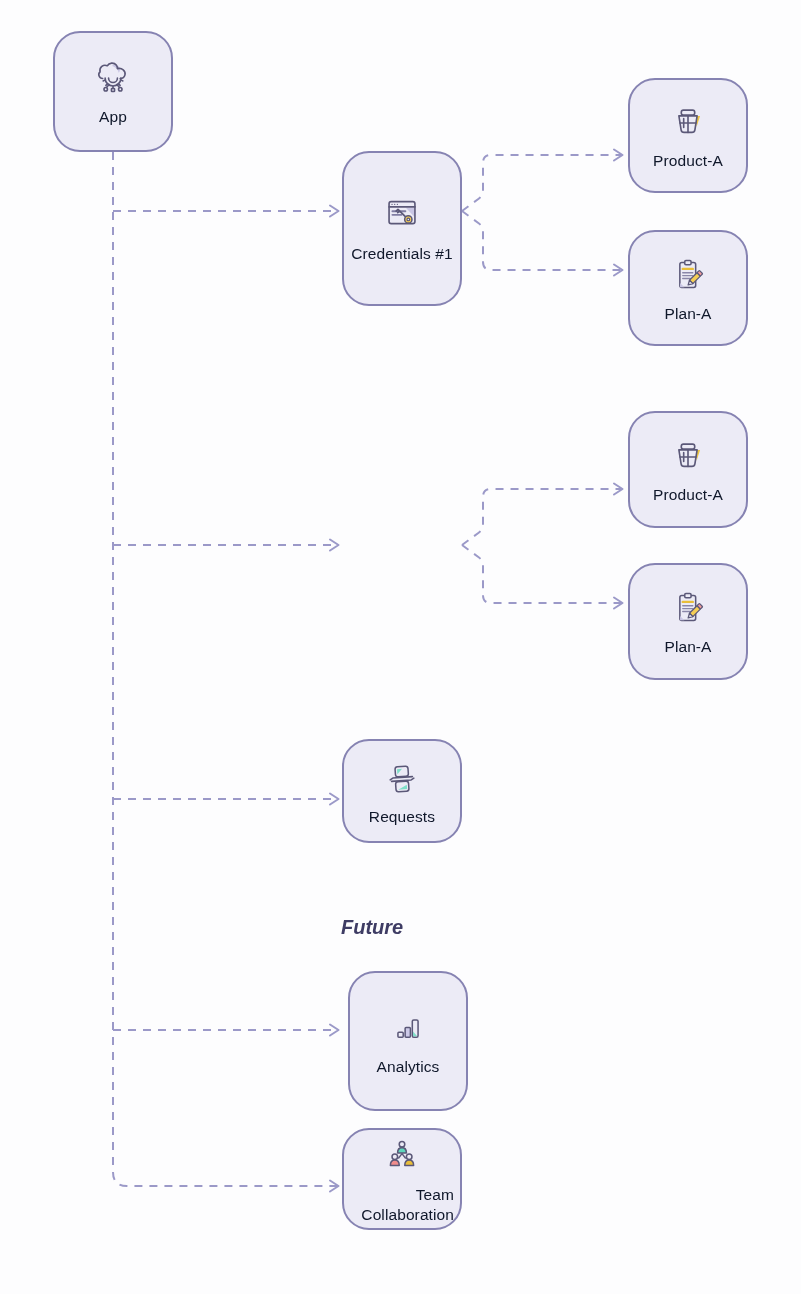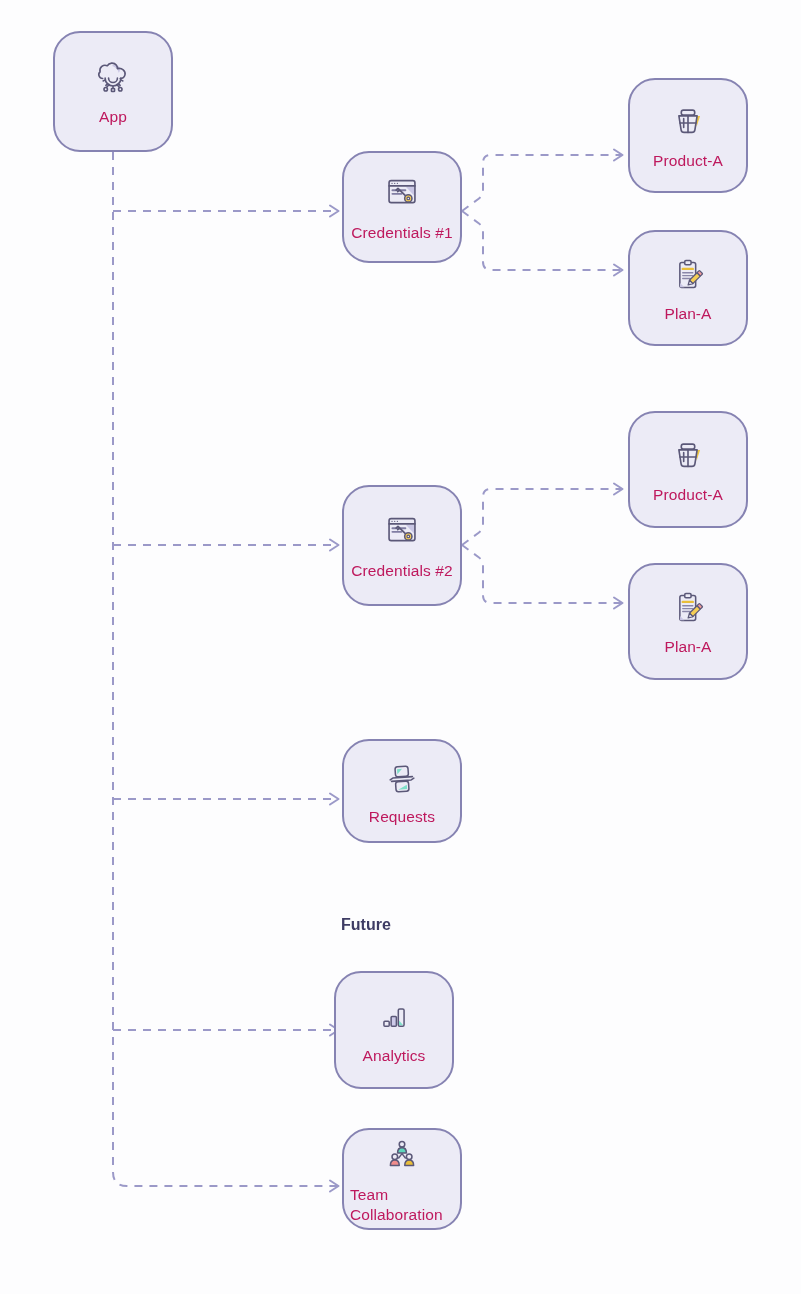--- a/index.html
+++ b/index.html
@@ -16,26 +16,26 @@
     width:120px;box-sizing:border-box;
     background:#ECEBF6;
     border:2px solid #8683B2;
     border-radius:27px;
     display:flex;flex-direction:column;align-items:center;justify-content:center;
     gap:5px;padding:6px 6px;
     cursor:default;
   }
   .node .icon{display:block;line-height:0;}
   .node .label{
-    font-size:15.5px;color:#be185d;text-align:left;line-height:1.28;
+    font-size:15.5px;color:#0f172a;text-align:right;line-height:1.28;
     letter-spacing:.1px;
   }
   .future{
     position:absolute;z-index:2;left:341px;top:916px;
-    font-size:16px;font-weight:bold;color:#3E3C64;
+    font-size:20px;font-style:italic;font-weight:bold;color:#3E3C64;
   }
 </style>
 </head>
 <body>
 
 <div class="canvas">
 
   <svg class="edges" width="801" height="1294" viewBox="0 0 801 1294">
     <defs>
       <marker id="arrow" viewBox="-11 -8 13 16" refX="-0.5" refY="0" markerWidth="13" markerHeight="16" orient="auto" markerUnits="userSpaceOnUse">
@@ -65,21 +65,21 @@
         <path d="M15.9 24.9l-2.2 1.1M18.3 29l-1.7 1.7M29.7 29l1.7 1.7M32.1 24.9l2.2 1.1"></path>
         <path d="M24 31.3v2.6M19.9 29.8 L17 33.1 M28.1 29.8 L31 33.1"></path>
         <rect x="22.4" y="33.9" width="3.2" height="3.2" rx="0.6" fill="#ECEBF6"></rect>
         <circle cx="16.4" cy="34.7" r="1.8" fill="#ECEBF6"></circle>
         <circle cx="31.6" cy="34.7" r="1.8" fill="#ECEBF6"></circle>
       </svg>
     </span>
     <span class="label">App</span>
   </div>
 
-  <div class="node" style="left:342px;top:151px;height:112px">
+  <div class="node" style="left:342px;top:151px;height:155px">
     <span class="icon">
       <svg width="46" height="46" viewBox="0 0 48 48" fill="none" stroke="#5B5878" stroke-width="1.7" stroke-linecap="round" stroke-linejoin="round">
         <polygon points="36.6,15.4 36.6,24.5 28,15.4" fill="#C9C6E4" stroke="none"></polygon>
         <rect x="10.5" y="9" width="27" height="23" rx="2.2"></rect>
         <path d="M10.5 14.5 H37.5"></path>
         <circle cx="13.6" cy="11.8" r="0.7" fill="#5B5878" stroke="none"></circle>
         <circle cx="16.4" cy="11.8" r="0.7" fill="#5B5878" stroke="none"></circle>
         <circle cx="19.2" cy="11.8" r="0.7" fill="#5B5878" stroke="none"></circle>
         <path d="M14 19 H27.5 M14 22.8 H23.5" stroke="#807DA3" stroke-width="2"></path>
         <path d="M27.8 24.9 L19.8 17 M21.4 18.6 l-1.9 1.9 M19.8 17 l-1.9 1.9" stroke-width="1.8"></path>
@@ -114,37 +114,20 @@
           <rect x="27" y="16.5" width="5" height="3.6" rx="0.8" fill="#F09B9B"></rect>
           <rect x="27" y="20.1" width="5" height="11" fill="#F5CE55"></rect>
           <polygon points="27,31.1 32,31.1 29.5,35.6" fill="#ECEBF6"></polygon>
           <polygon points="28.6,33.9 30.4,33.9 29.5,35.6" fill="#5B5878" stroke="none"></polygon>
         </g>
       </svg>
     </span>
     <span class="label">Plan-A</span>
   </div>
 
-  <div class="node" style="left:342px;top:485px;height:121px">
-    <span class="icon">
-      <svg width="46" height="46" viewBox="0 0 48 48" fill="none" stroke="#5B5878" stroke-width="1.7" stroke-linecap="round" stroke-linejoin="round">
-        <polygon points="36.6,15.4 36.6,24.5 28,15.4" fill="#C9C6E4" stroke="none"></polygon>
-        <rect x="10.5" y="9" width="27" height="23" rx="2.2"></rect>
-        <path d="M10.5 14.5 H37.5"></path>
-        <circle cx="13.6" cy="11.8" r="0.7" fill="#5B5878" stroke="none"></circle>
-        <circle cx="16.4" cy="11.8" r="0.7" fill="#5B5878" stroke="none"></circle>
-        <circle cx="19.2" cy="11.8" r="0.7" fill="#5B5878" stroke="none"></circle>
-        <path d="M14 19 H27.5 M14 22.8 H23.5" stroke="#807DA3" stroke-width="2"></path>
-        <path d="M27.8 24.9 L19.8 17 M21.4 18.6 l-1.9 1.9 M19.8 17 l-1.9 1.9" stroke-width="1.8"></path>
-        <circle cx="30.6" cy="27.6" r="3.8" fill="#F5CE55" stroke-width="1.6"></circle>
-        <circle cx="30.6" cy="27.6" r="1.4" fill="#ECEBF6" stroke-width="1.2"></circle>
-      </svg>
-    </span>
-    <span class="label">Credentials #2</span>
-  </div>
 
   <div class="node" style="left:628px;top:411px;height:117px">
     <span class="icon">
       <svg width="46" height="46" viewBox="0 0 48 48" fill="none" stroke="#5B5878" stroke-width="1.7" stroke-linecap="round" stroke-linejoin="round">
         <polygon points="32.3,16.8 36.6,16.8 33,28" fill="#EFC743" stroke="none"></polygon>
         <rect x="17" y="10.5" width="14" height="5.2" rx="2.2" fill="#ECEBF6"></rect>
         <path d="M14.5 16.5 h19 l-2.3 14.6 a3.2 3.2 0 0 1 -3.2 2.7 h-8 a3.2 3.2 0 0 1 -3.2 -2.7 Z" fill="#ECEBF6"></path>
         <path d="M24 16.5 V33.8 M15.6 24 H32.4 M19.5 19.5 V28.7"></path>
       </svg>
     </span>
@@ -181,21 +164,21 @@
           <polyline points="35,22.3 14.5,22.3 11.6,24"></polyline>
           <polyline points="13,25.7 33.5,25.7 36.4,24"></polyline>
         </g>
       </svg>
     </span>
     <span class="label">Requests</span>
   </div>
 
   <div class="future">Future</div>
 
-  <div class="node" style="left:334px;top:971px;height:118px">
+  <div class="node" style="left:348px;top:971px;height:140px">
     <span class="icon">
       <svg width="46" height="46" viewBox="0 0 48 48" fill="none" stroke="#5B5878" stroke-width="1.6" stroke-linecap="round" stroke-linejoin="round">
         <rect x="13.5" y="27.5" width="5.5" height="5" rx="1" fill="#ECEBF6"></rect>
         <rect x="21" y="22.5" width="5.5" height="10" rx="1" fill="#CDCAE8"></rect>
         <rect x="28.5" y="14.5" width="6" height="18" rx="1.5" fill="#ECEBF6"></rect>
         <polygon points="29.3,26.6 33.6,31.6 29.3,31.6" fill="#7FDFC8" stroke="none"></polygon>
       </svg>
     </span>
     <span class="label">Analytics</span>
   </div>

